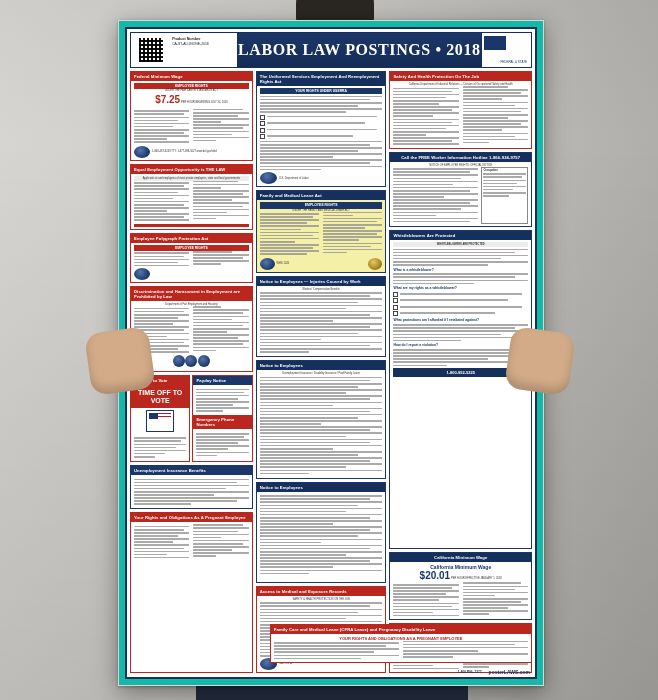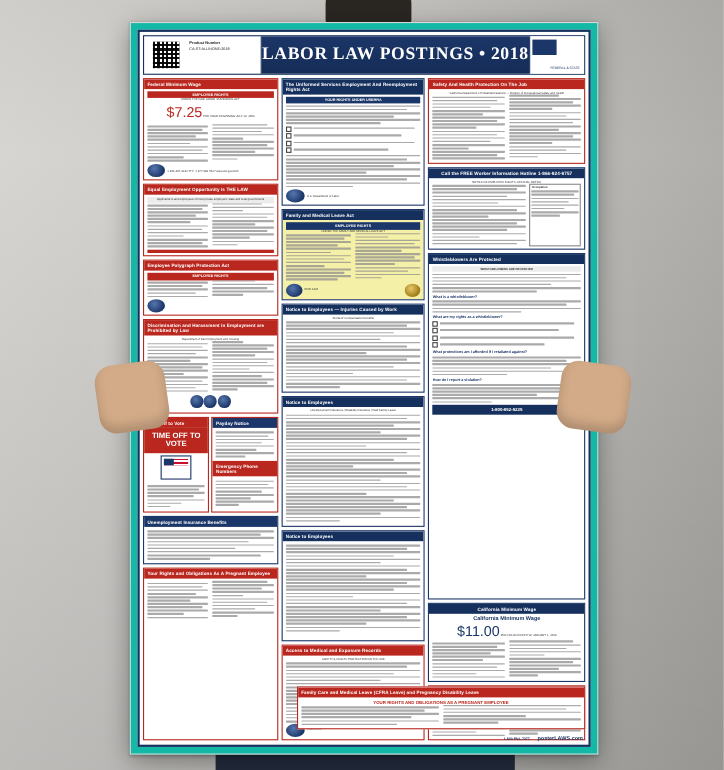--- a/index.html
+++ b/index.html
@@ -136,21 +136,21 @@
   .ln.w90{width:90%}.ln.w80{width:80%}.ln.w70{width:70%}.ln.w60{width:60%}
   .ln.w50{width:50%}.ln.w40{width:40%}.ln.w100{width:100%}
   .cols2{column-count:2;column-gap:4px;}
 
   .sub{font-size:3.4px;font-weight:bold;color:#b9271f;margin:2px 0 1px;}
   .sub.b{color:#1b3668;}
   .redbar{background:#b9271f;color:#fff;font-size:3.4px;font-weight:bold;text-align:center;padding:1px;}
   .bluebar{background:#1b3668;color:#fff;font-size:3.4px;font-weight:bold;text-align:center;padding:1px;}
   .yellow{background:#f5f0a8;}
   .grayb{background:#ececec;}
-  .bignum{font-size:13px;font-weight:normal;color:#b9271f;}
+  .bignum{font-size:10px;font-weight:bold;color:#b9271f;}
   .center{text-align:center;}
 
   .seal{
     width:12px;height:12px;border-radius:50%;
     background:radial-gradient(circle at 40% 35%,#5676ad,#1b3668 70%);
     display:inline-block;
   }
   .seal.gold{background:radial-gradient(circle at 40% 35%,#e8c76a,#9c7b15 70%);}
 
   .vote{
@@ -828,21 +828,21 @@
               </div>
               <div class="phone">1-800-952-5225</div>
             </div>
           </div>
 
           <div class="blk blue">
             <div class="bt dk ctr">California Minimum Wage</div>
             <div class="bc">
               <div class="center" style="font-size:5px;font-weight:bold;color:#1b3668">California Minimum Wage</div>
               <div class="center">
-                <span class="bignum" style="color:#1b3668">$11.00</span>
+                <span class="bignum" style="color:#1b3668">$20.01</span>
                 <span class="tiny">PER HOUR EFFECTIVE JANUARY 1, 2018</span>
               </div>
               <div class="cols2 lines">
                 <div class="ln w100"></div>
                   <div class="ln w90"></div>
                   <div class="ln w100"></div>
                   <div class="ln w80"></div>
                 <div class="ln w100"></div>
                   <div class="ln w70"></div>
                   <div class="ln w100"></div>

